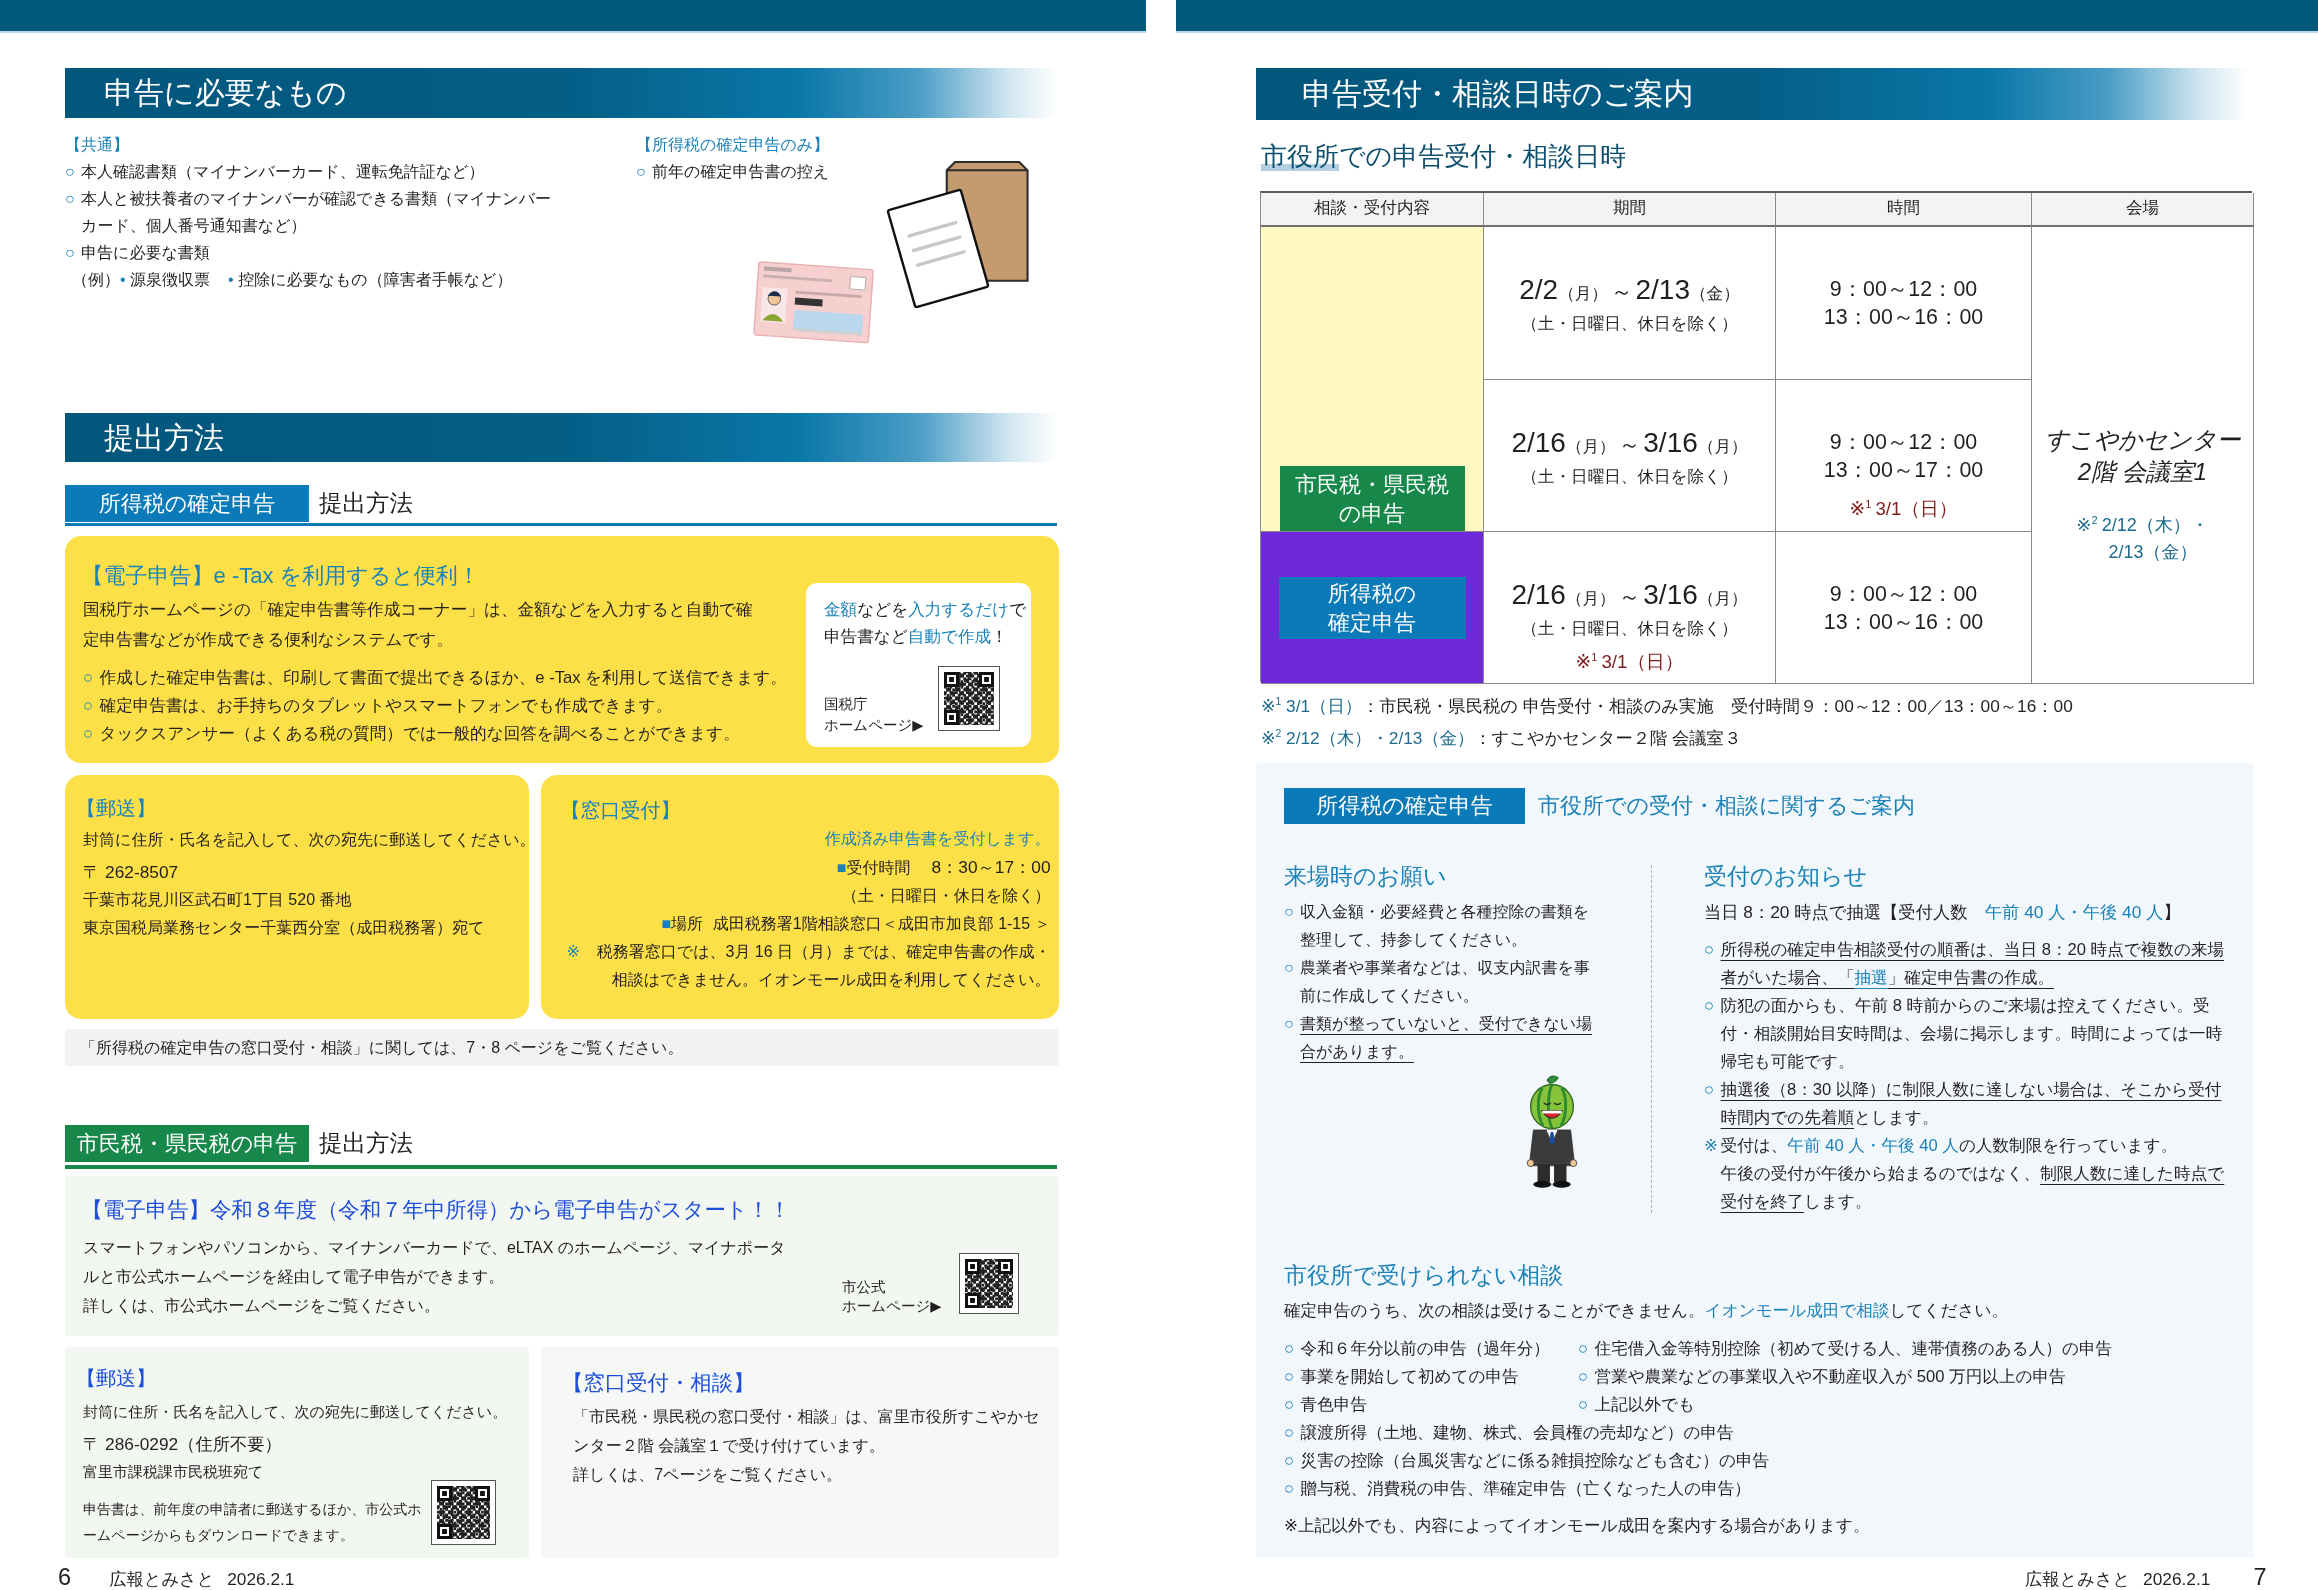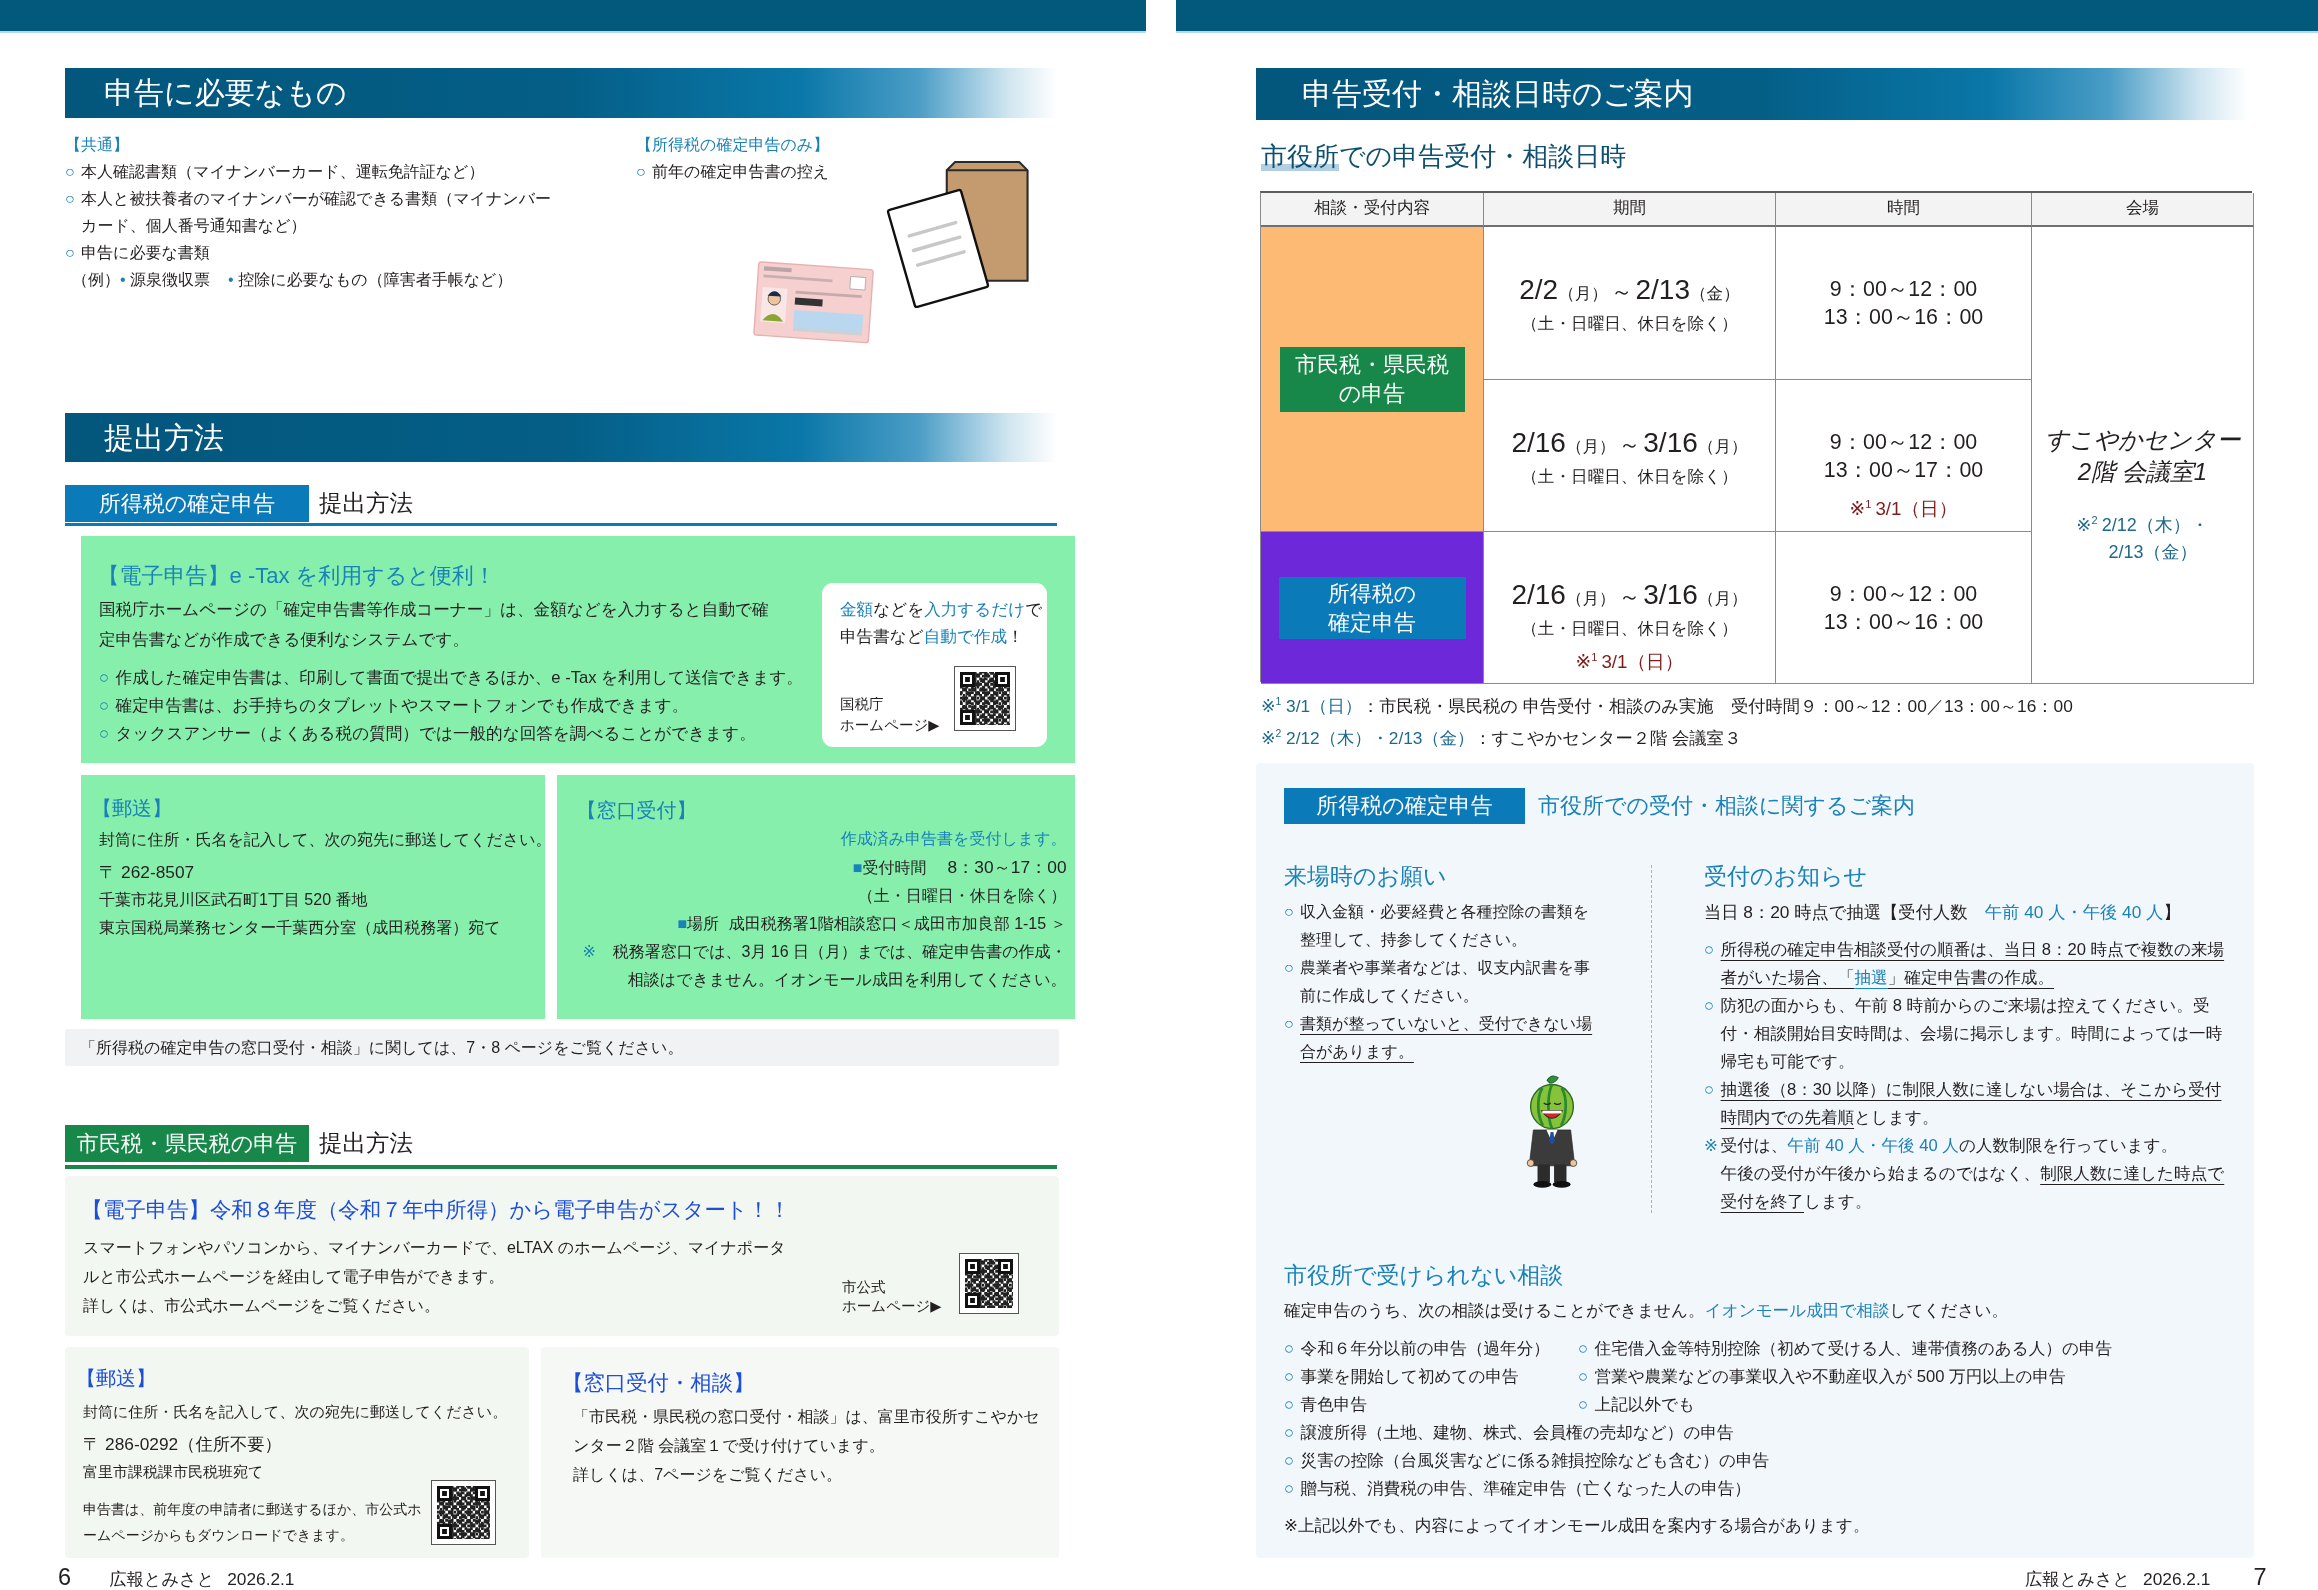--- a/index.html
+++ b/index.html
@@ -12,21 +12,21 @@
   background: linear-gradient(90deg, #03567c 0%, #045e86 50%, #0a77a8 74%, #4a9dc6 86%, #cfe5f0 95%, #ffffff 100%); }
 .blue { color: #1a82b8; }
 .green { color: #1d4ed8; }
 .teal { color: #1d6a8c; }
 .bul { color: #1a82b8; }
 .tag { color: #ffffff; font-size: 22px; text-align: center; }
 .tag-blue { background: #0b7ab8; }
 .tag-green { background: #17884a; }
 .rule-blue { height: 2.8px; background: #0b7ab8; }
 .rule-green { height: 3.5px; background: #17884a; }
-.box-blue { background: #86efac; border-radius: 0; margin-left: 16px; }
+.box-blue { background: #fde047; border-radius: 16px; }
 .box-green { background: #f3f7f2; border-radius: 4.1px; }
 .box-grey { background: #f0f2f4; border-radius: 2.8px; }
 .item { position: relative; padding-left: 1em; }
 .item > .bul, .item > .mk { position: absolute; left: 0; top: 0; }
 .mk { color: #1a82b8; }
 .seg-blue { color: #1a82b8; }
 .seg-ul { text-decoration: underline; text-underline-offset: 4.8px; text-decoration-thickness: 1.4px; }
 
 
 .qr { position: absolute; background: #ffffff; border: 1.4px solid #555; }
@@ -36,21 +36,21 @@
 .finder { position: absolute; width: 15px; height: 15px; background: #fff; border: 3.5px solid #111; box-shadow: inset 0 0 0 2.1px #fff, inset 0 0 0 5.5px #111; }
 .finder.tl { left: 4.8px; top: 4.8px; } .finder.tr { right: 4.8px; top: 4.8px; } .finder.bl { left: 4.8px; bottom: 4.8px; }
 
 
 .sched { left: 1260px; top: 191px; width: 992px; height: 491px; display: grid;
   grid-template-columns: 223px 292px 256px 222px; grid-template-rows: 34px 153px 152px 152px;
   border-top: 2.1px solid #5c5c5c; border-bottom: 2.1px solid #8a8a8a; border-left: 1.4px solid #8a8a8a; }
 .sched > div { border-right: 1.4px solid #8a8a8a; border-bottom: 1.4px solid #8a8a8a; }
 .th { background: #f3f3f3; font-size: 16.6px; line-height: 30px; text-align: center; border-bottom: 2.1px solid #707070 !important; }
 .grp { display: flex; align-items: center; justify-content: center; }
-.grp-green { background: #fdba74; }
+.grp-green { background: #fef9c3; align-items: flex-end; }
 .grp-blue { background: #6d28d9; }
 .grp-label { color: #fff; font-size: 22px; line-height: 29px; text-align: center; display: flex; flex-direction: column; justify-content: center; }
 .cell { text-align: center; padding-top: 48px; background: #fff; }
 .p-main { line-height: 29px; white-space: nowrap; }
 .p-big { font-size: 28px; }
 .p-small { font-size: 16.6px; }
 .p-sep { font-size: 22px; margin: 0 2.8px; }
 .p-excl { font-size: 16.6px; line-height: 28px; }
 .t-line { font-size: 21.4px; line-height: 28px; }
 .note-line { font-size: 18.7px; line-height: 29px; color: #7f1d1d; }

